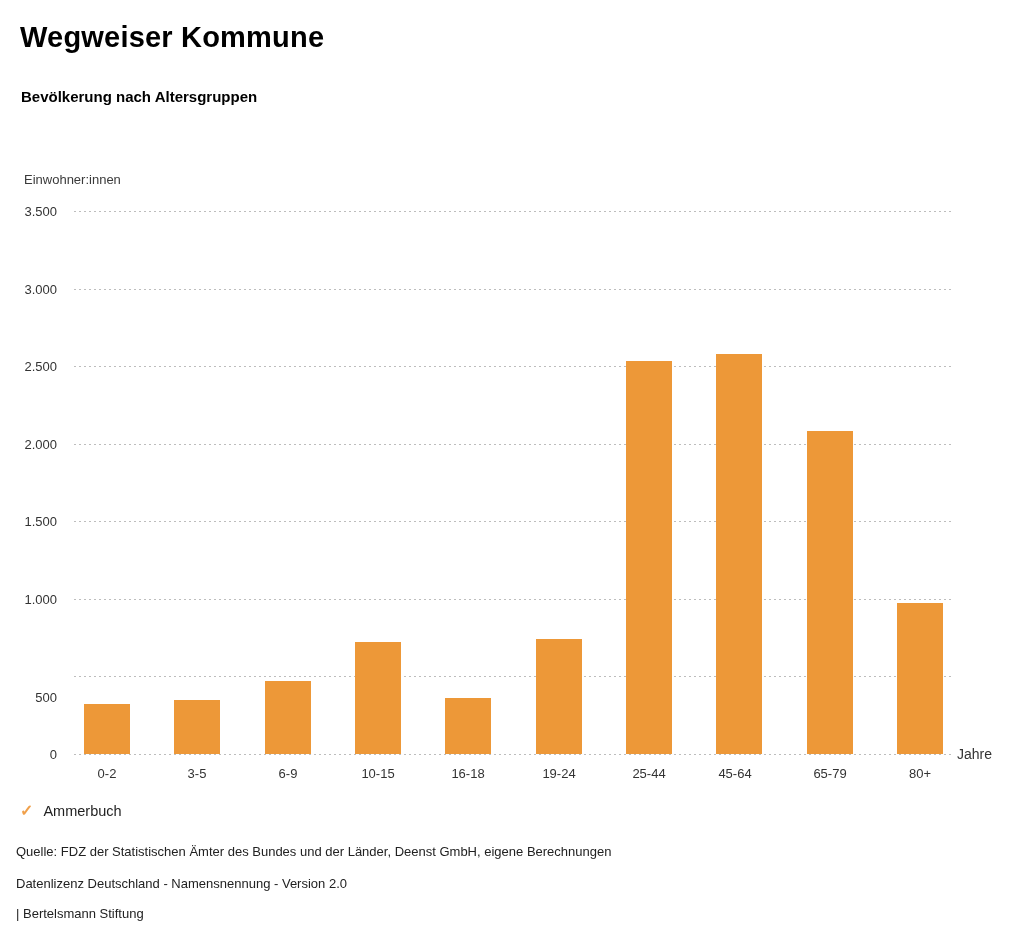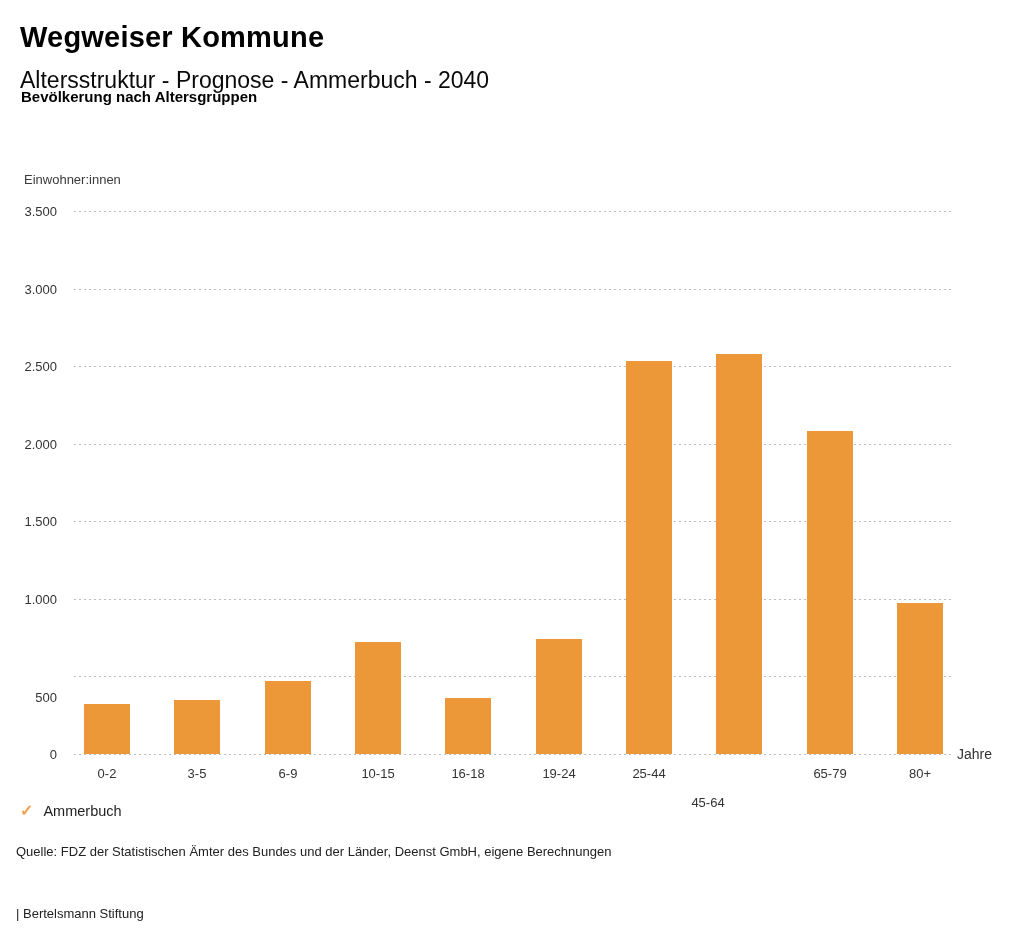--- a/index.html
+++ b/index.html
@@ -124,21 +124,20 @@
   .footer-source      { top: 844px; }
   .footer-license     { top: 876px; }
   .footer-attribution { top: 906px; }
 </style>
 </head>
 <body>
 
 <div id="stage">
 
   <div class="page-title">Wegweiser Kommune</div>
-  <div class="chart-subtitle">Altersstruktur - Prognose - Ammerbuch - 2040</div>
   <div class="section-title">Bevölkerung nach Altersgruppen</div>
 
   <div class="y-axis-title">Einwohner:innen</div>
 
   <div id="chart">
       <div class="gridline" style="top: 0px;"></div>
       <div class="ytick" style="top: 0px;">3.500</div>
       <div class="gridline" style="top: 78px;"></div>
       <div class="ytick" style="top: 78px;">3.000</div>
       <div class="gridline" style="top: 155px;"></div>
@@ -161,30 +160,31 @@
       <div class="xtick" style="left: 248px;">6-9</div>
       <div class="bar" style="left: 355px; top: 431px; height: 112px; background: rgb(237, 152, 56);"></div>
       <div class="xtick" style="left: 338px;">10-15</div>
       <div class="bar" style="left: 445px; top: 487px; height: 56px; background: rgb(237, 152, 56);"></div>
       <div class="xtick" style="left: 428px;">16-18</div>
       <div class="bar" style="left: 536px; top: 428px; height: 115px; background: rgb(237, 152, 56);"></div>
       <div class="xtick" style="left: 519px; text-align: center;">19-24</div>
       <div class="bar" style="left: 626px; top: 150px; height: 393px; background: rgb(237, 152, 56);"></div>
       <div class="xtick" style="left: 609px;">25-44</div>
       <div class="bar" style="left: 716px; top: 143px; height: 400px; background: rgb(237, 152, 56);"></div>
-      <div class="xtick" style="left: 668px; margin-top: 29px;">45-64</div>
+      <div class="xtick" style="left: 695px;">45-64</div>
       <div class="bar" style="left: 807px; top: 220px; height: 323px; background: rgb(237, 152, 56);"></div>
       <div class="xtick" style="left: 790px;">65-79</div>
       <div class="bar" style="left: 897px; top: 392px; height: 151px; background: rgb(237, 152, 56);"></div>
       <div class="xtick" style="left: 880px;">80+</div>
     </div>
 
   <div class="x-axis-title">Jahre</div>
 
   <div class="legend">
     <span class="check">✓</span>
     <span class="label">Ammerbuch</span>
   </div>
 
   <p class="footer-line footer-source">Quelle: FDZ der Statistischen Ämter des Bundes und der Länder, Deenst GmbH, eigene Berechnungen</p>
+  <p class="footer-line footer-license">Datenlizenz Deutschland - Namensnennung - Version 2.0</p>
   <p class="footer-line footer-attribution">| Bertelsmann Stiftung</p>
 
 </div>
 
 </body></html>

